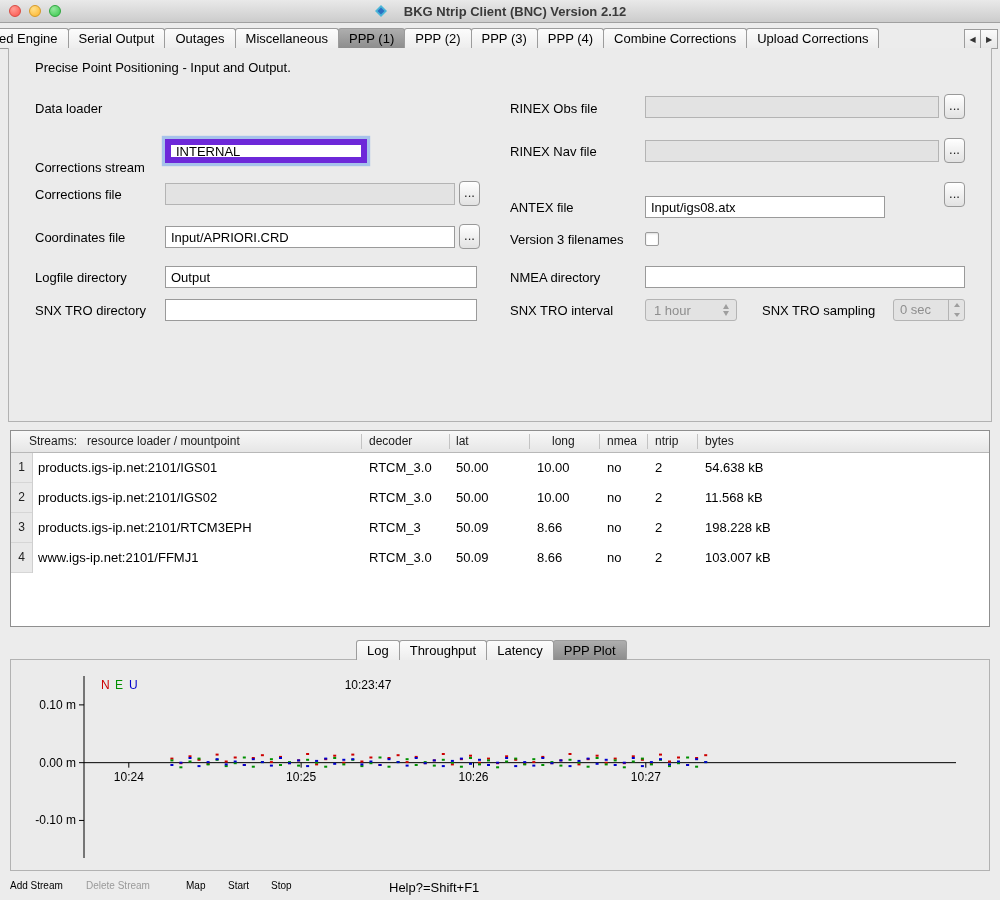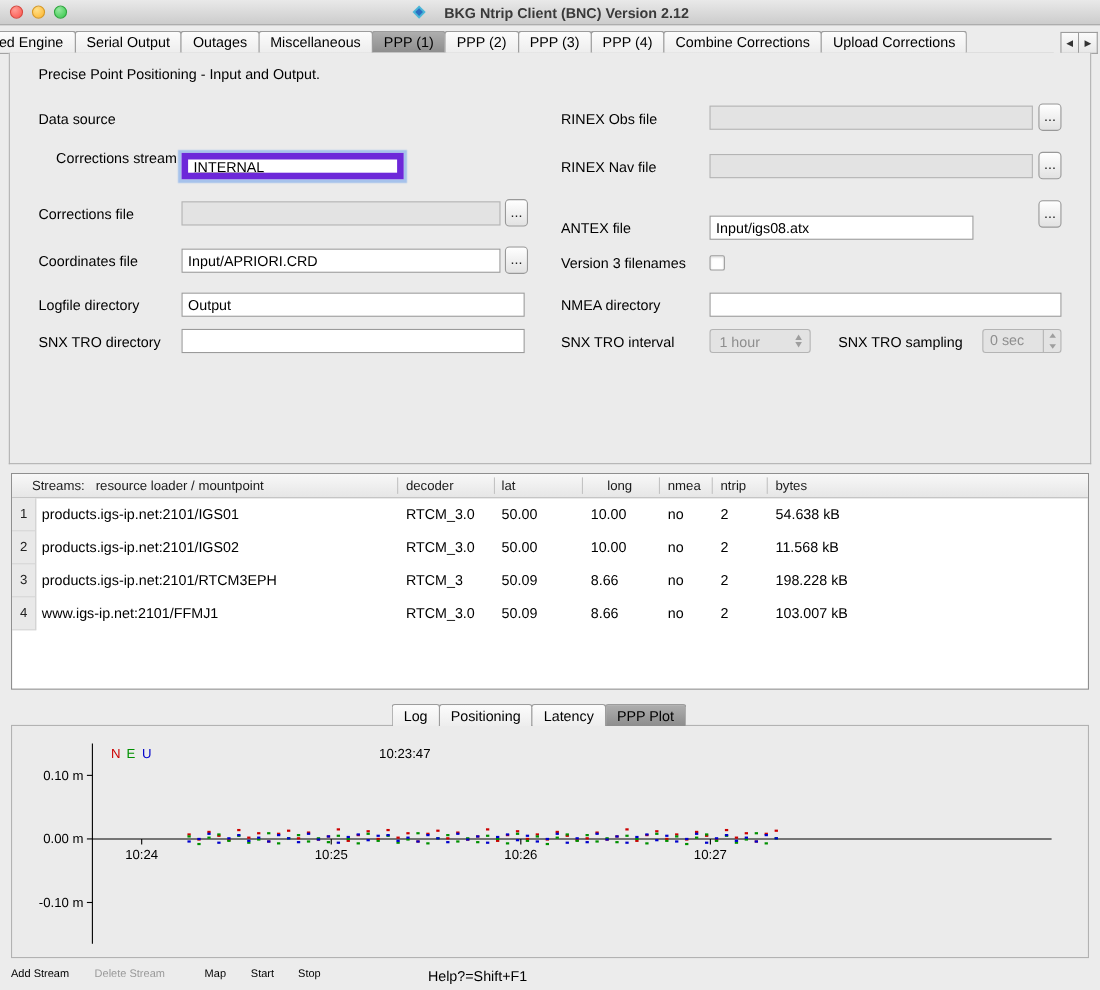--- a/index.html
+++ b/index.html
@@ -117,23 +117,23 @@
   </div>
   <div id="tab-scroll">
     <div class="sbtn">◀</div>
     <div class="sbtn">▶</div>
   </div>
 
   <div id="form-pane"></div>
 
   <div class="flabel" style="left:35px;top:60px;">Precise Point Positioning - Input and Output.</div>
 
-  <div class="flabel" style="left:35px;top:101px;">Data source</div>
-
-  <div class="flabel" style="left:35px;top:136px;margin-left:16px;">Corrections stream</div>
+  <div class="flabel" style="left:35px;top:101px;">Data loader</div>
+
+  <div class="flabel" style="left:35px;top:160px;">Corrections stream</div>
   <input class="tin focus" style="left: 165px; top: 139px; width: 202px;" value="INTERNAL">
 
   <div class="flabel" style="left:35px;top:187px;">Corrections file</div>
   <input class="tin dis" style="left: 165px; top: 183px; width: 290px;" value="">
   <div class="browse" style="left:459px;top:181px;">...</div>
 
   <div class="flabel" style="left:35px;top:230px;">Coordinates file</div>
   <input class="tin" style="left: 165px; top: 226px; width: 290px;" value="Input/APRIORI.CRD">
   <div class="browse" style="left:459px;top:224px;">...</div>
 
@@ -239,21 +239,21 @@
       <span class="tc" style="left:445px;">50.09</span>
       <span class="tc" style="left:526px;">8.66</span>
       <span class="tc" style="left:596px;">no</span>
       <span class="tc" style="left:644px;">2</span>
       <span class="tc" style="left:694px;">103.007 kB</span>
     </div>
   </div>
 
   <div id="viewtabs">
     <div class="tab">Log</div>
-    <div class="tab">Positioning</div>
+    <div class="tab">Throughput</div>
     <div class="tab">Latency</div>
     <div class="tab sel">PPP Plot</div>
   </div>
 
   <div id="plot-panel">
     <svg id="ppp-plot-svg" width="978" height="210" viewBox="0 0 978 210">
         <line x1="73" y1="16" x2="73" y2="198" stroke="#000" stroke-width="1"></line>
         <line x1="73" y1="102.66666666666667" x2="945" y2="102.66666666666667" stroke="#000" stroke-width="1"></line>
         <line x1="68" y1="44.888888888888886" x2="73" y2="44.888888888888886" stroke="#000" stroke-width="1"></line>
         <text x="65" y="48.888888888888886" font-size="12" font-family="&quot;Liberation Sans&quot;, sans-serif" fill="#000" text-anchor="end">0.10 m</text>

